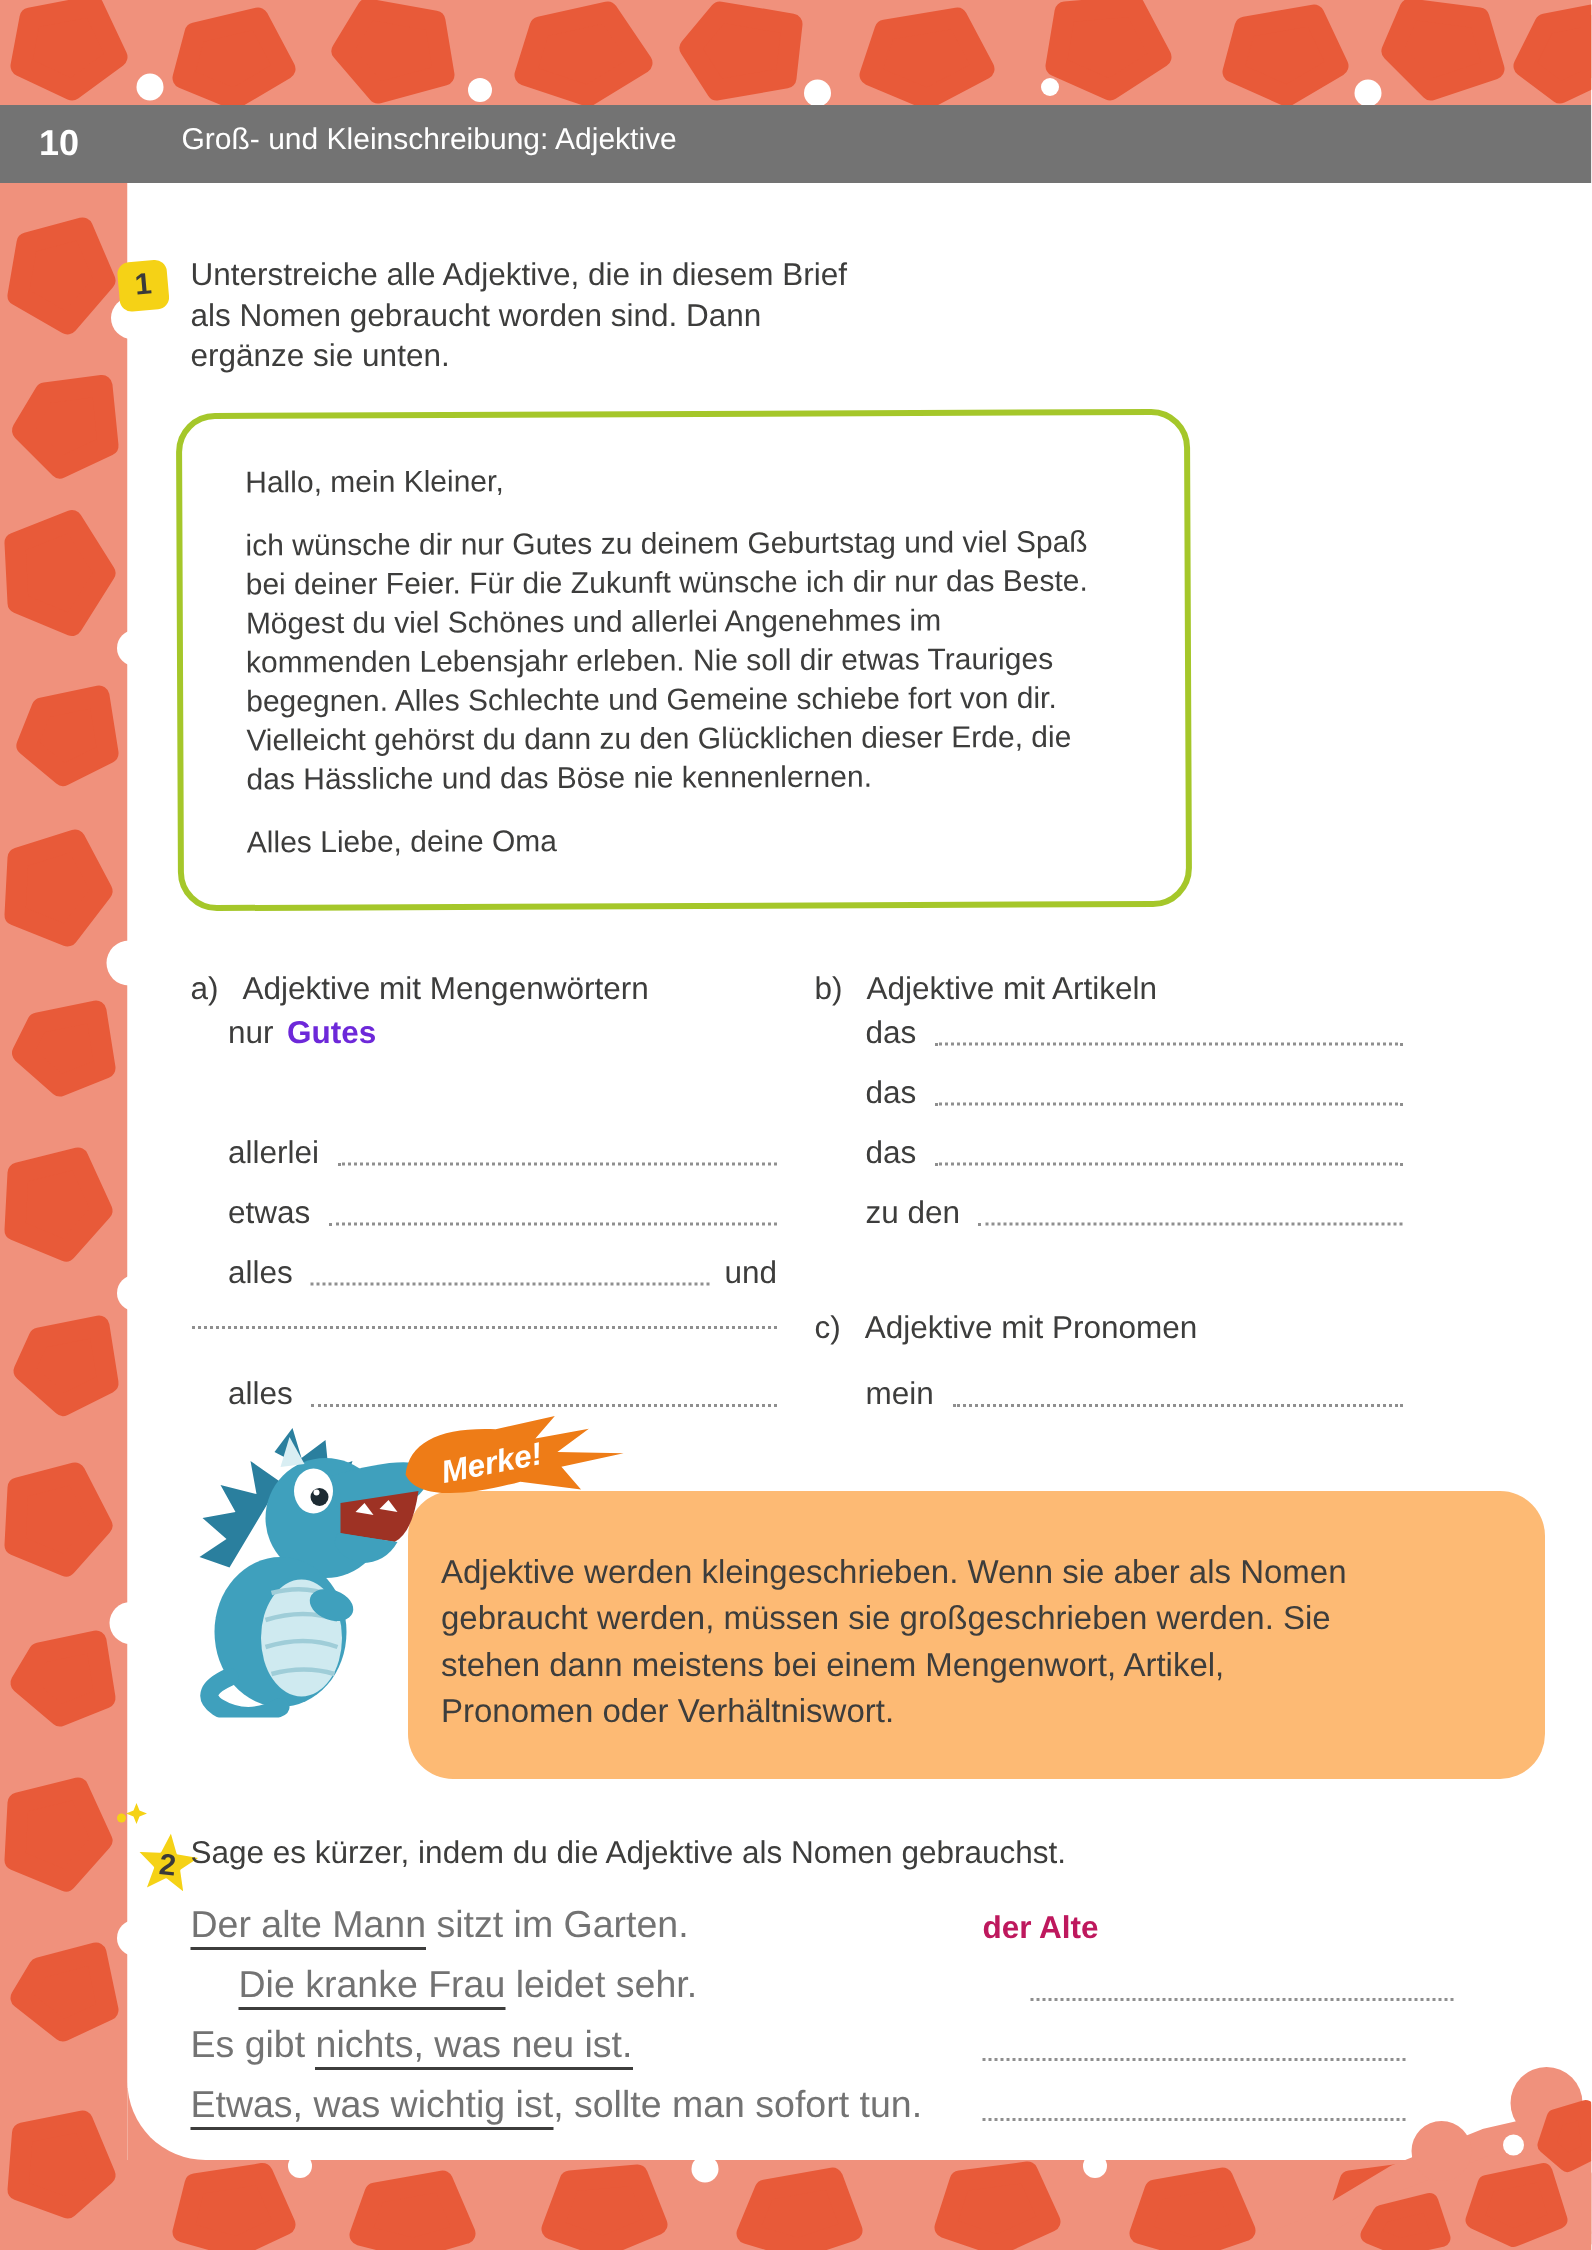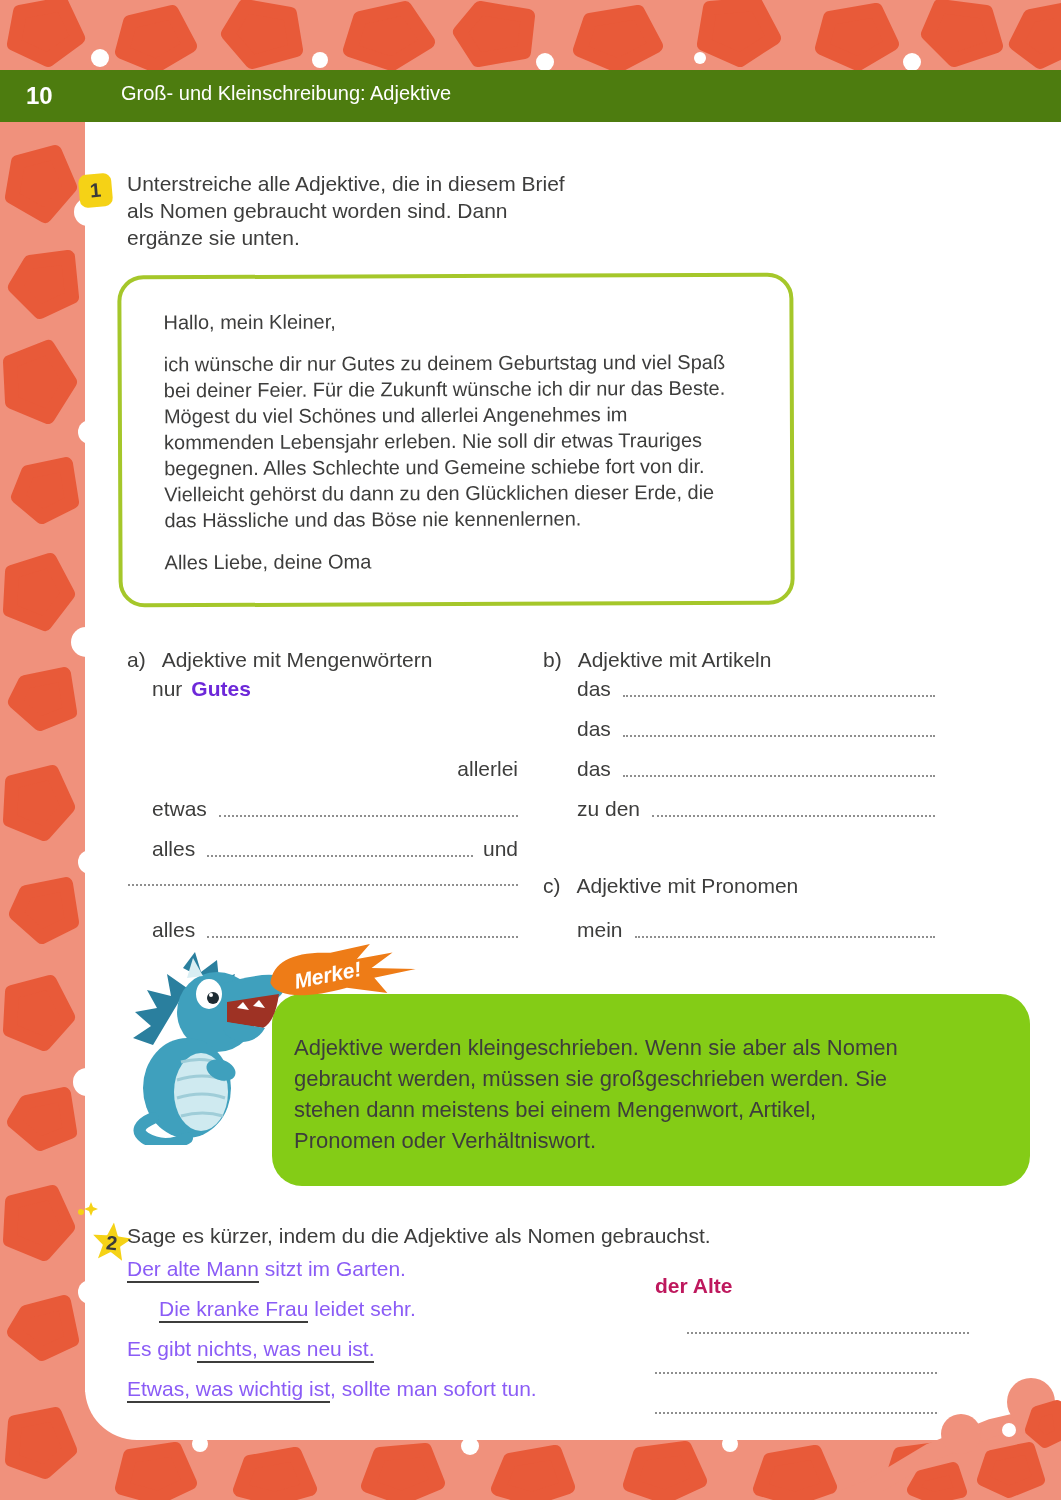--- a/index.html
+++ b/index.html
@@ -5,21 +5,21 @@
   * { margin:0; padding:0; box-sizing:border-box; }
   body { font-family:"Liberation Sans", sans-serif; background:#ffffff; }
   .page { position:relative; width:1061px; height:1500px; background:#fff; overflow:hidden; }
 
   .deco { position:absolute; z-index:1; }
   .deco-top { left:0; top:0; }
   .frame-svg { left:0; top:0; }
   .corner-cluster { right:0; top:1368px; z-index:4; }
 
   .header-bar { position:absolute; left:0; top:70px; width:1061px; height:52px;
-    background:#4d7c0f; color:#fff; z-index:5; }
+    background:#737373; color:#fff; z-index:5; }
   .page-num { position:absolute; left:26px; top:12px; font-size:24px; font-weight:bold; }
   .page-title { position:absolute; left:121px; top:12px; font-size:20px; font-weight:normal; }
 
   .content { position:absolute; left:85px; top:122px; width:976px; height:1318px;
     background:#fff; border-bottom-left-radius:52px; z-index:3; }
   .content > * { position:absolute; }
 
   .badge1 { left:-6px; top:52px; width:33px; height:33px; background:#f5d216;
     border-radius:8px; transform:rotate(-5deg); display:flex; align-items:center;
     justify-content:center; font-size:20px; font-weight:bold; color:#3a3a3a; }
@@ -34,32 +34,32 @@
   .letter-closing { margin-top:16px; }
 
   .sec-head { display:flex; gap:16px; font-size:21px; color:#3d3d3c; }
   .fill-row { display:flex; align-items:flex-end; color:#3d3d3c; font-size:21px; line-height:26px; }
   .fill-row .lbl { white-space:pre; }
   .dotline { flex:1; border-bottom:2px dotted #8f8f8f; margin:0 0 5px 12px; height:2px; }
   .ans-orange { color:#6d28d9; font-weight:bold; margin-left:9px; }
   .und { margin-left:10px; }
 
   .note-box { left:187px; top:872px; width:758px; height:192px;
-    background:#84cc16; border-radius:30px; }
+    background:#fdba74; border-radius:30px; }
   .note-text { position:absolute; left:22px; top:38px; width:604px;
     font-size:22px; line-height:31px; color:#3d3d3c; }
 
   .dragon-wrap { left:40px; top:828px; width:185px; height:195px; }
   .flame-wrap { left:183px; top:822px; width:150px; height:62px; transform:rotate(-4deg); }
 
   .star-badge { left:-14px; top:1078px; width:70px; height:70px; }
   .task2-text { left:42px; top:1100px; width:760px; }
 
   .sent-row { left:42px; width:870px; height:32px; }
-  .sentence { position:absolute; left:0; bottom:19px; font-size:21px; color:#8b5cf6; white-space:pre; }
+  .sentence { position:absolute; left:0; bottom:2px; font-size:25px; color:#737373; white-space:pre; }
   .u { border-bottom:2px solid #3d3d3c; padding-bottom:1px; }
   .answer-slot-line { position:absolute; left:528px; bottom:6px; width:282px;
     border-bottom:2px dotted #8f8f8f; height:2px; }
   .answer-slot-text { position:absolute; left:528px; bottom:2px; color:#be185d;
     font-weight:bold; font-size:21px; }
 </style>
 </head>
 <body>
 
 <div class="page">
@@ -146,21 +146,21 @@
     </div>
 
     <div class="sec-head" style="left:42px; top:526px;">
       <span>a)</span>
       <span>Adjektive mit Mengenwörtern</span>
     </div>
     <div class="fill-row" style="left:67px; top:554px; width:366px;">
       <span class="lbl">nur</span>
       <span class="ans-orange">Gutes</span>
     </div>
-    <div class="fill-row" style="left:67px; top:634px; width:366px;flex-direction:column;">
+    <div class="fill-row" style="left:67px; top:634px; width:366px;">
       <span class="lbl">allerlei</span>
       <span class="dotline"></span>
     </div>
     <div class="fill-row" style="left:67px; top:674px; width:366px;">
       <span class="lbl">etwas</span>
       <span class="dotline"></span>
     </div>
     <div class="fill-row" style="left:67px; top:714px; width:366px;">
       <span class="lbl">alles</span>
       <span class="dotline"></span>

